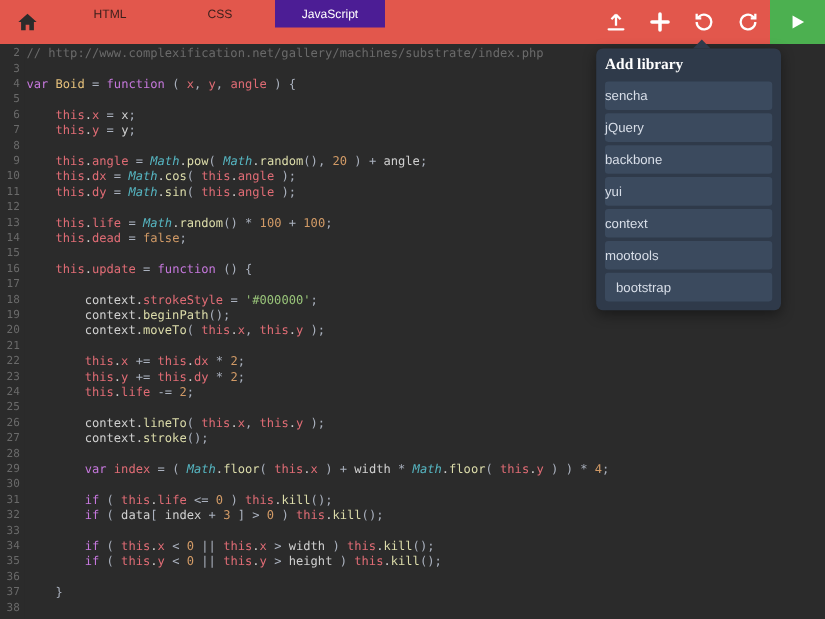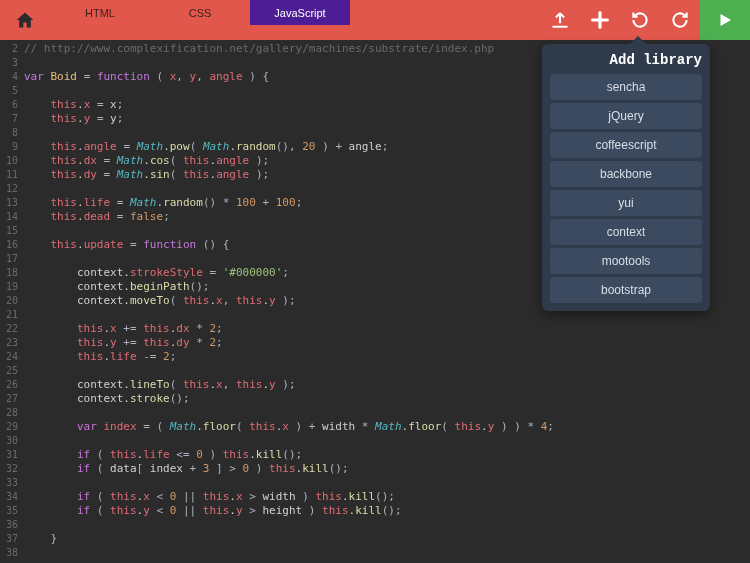--- a/index.html
+++ b/index.html
@@ -121,38 +121,37 @@
   content: '';
   position: absolute;
   top: -8px;
   right: 64px;
   border-left: 8px solid transparent;
   border-right: 8px solid transparent;
   border-bottom: 8px solid #2f3a4a;
 }
 .popover-title {
   color: #fff;
-  text-align: right;
-  font-family: Liberation Mono, monospace;
+  text-align: left;
+  font-family: Liberation Serif, serif;
   font-size: 14px;
   font-weight: bold;
   margin-bottom: 6px;
 }
 .lib-item {
   background: #3b4a5e;
   color: #d8dee8;
   font-family: sans-serif;
   font-size: 12px;
-  text-align: center;
   padding: 6px 0;
   margin-bottom: 3px;
   border-radius: 3px;
   cursor: pointer;
 }
-.lib-item:last-child { margin-bottom: 0; }
+.lib-item:last-child { margin-bottom: 0; padding-left: 10px; }
 svg { display: block; }
 </style>
 </head>
 <body>
 
 <div class="toolbar">
   <div class="home-btn">
     <svg width="20" height="20" viewBox="0 0 24 24" fill="#2b2b2b">
         <path d="M12 3l10 9h-3v9h-5v-6h-4v6H5v-9H2z"></path>
       </svg>
@@ -235,20 +234,19 @@
       <div>38</div>
     </div>
   <div class="code" id="code"><div><span class="c-comment">// http://www.complexification.net/gallery/machines/substrate/index.php</span></div><div>&nbsp;</div><div><span class="c-kw">var</span> <span class="c-class">Boid</span> <span class="c-op">=</span> <span class="c-kw">function</span> <span class="c-paren">(</span> <span class="c-prop">x</span><span class="c-paren">,</span> <span class="c-prop">y</span><span class="c-paren">,</span> <span class="c-prop">angle</span> <span class="c-paren">) {</span></div><div>&nbsp;</div><div>    <span class="c-this">this</span>.<span class="c-prop">x</span> <span class="c-op">=</span> x<span class="c-paren">;</span></div><div>    <span class="c-this">this</span>.<span class="c-prop">y</span> <span class="c-op">=</span> y<span class="c-paren">;</span></div><div>&nbsp;</div><div>    <span class="c-this">this</span>.<span class="c-prop">angle</span> <span class="c-op">=</span> <span class="c-obj">Math</span>.<span class="c-func">pow</span><span class="c-paren">(</span> <span class="c-obj">Math</span>.<span class="c-func">random</span><span class="c-paren">()</span><span class="c-paren">,</span> <span class="c-num">20</span> <span class="c-paren">)</span> <span class="c-op">+</span> angle<span class="c-paren">;</span></div><div>    <span class="c-this">this</span>.<span class="c-prop">dx</span> <span class="c-op">=</span> <span class="c-obj">Math</span>.<span class="c-func">cos</span><span class="c-paren">(</span> <span class="c-this">this</span>.<span class="c-prop">angle</span> <span class="c-paren">);</span></div><div>    <span class="c-this">this</span>.<span class="c-prop">dy</span> <span class="c-op">=</span> <span class="c-obj">Math</span>.<span class="c-func">sin</span><span class="c-paren">(</span> <span class="c-this">this</span>.<span class="c-prop">angle</span> <span class="c-paren">);</span></div><div>&nbsp;</div><div>    <span class="c-this">this</span>.<span class="c-prop">life</span> <span class="c-op">=</span> <span class="c-obj">Math</span>.<span class="c-func">random</span><span class="c-paren">()</span> <span class="c-op">*</span> <span class="c-num">100</span> <span class="c-op">+</span> <span class="c-num">100</span><span class="c-paren">;</span></div><div>    <span class="c-this">this</span>.<span class="c-prop">dead</span> <span class="c-op">=</span> <span class="c-bool">false</span><span class="c-paren">;</span></div><div>&nbsp;</div><div>    <span class="c-this">this</span>.<span class="c-prop">update</span> <span class="c-op">=</span> <span class="c-kw">function</span> <span class="c-paren">() {</span></div><div>&nbsp;</div><div>        context.<span class="c-prop">strokeStyle</span> <span class="c-op">=</span> <span class="c-str">'#000000'</span><span class="c-paren">;</span></div><div>        context.<span class="c-func">beginPath</span><span class="c-paren">();</span></div><div>        context.<span class="c-func">moveTo</span><span class="c-paren">(</span> <span class="c-this">this</span>.<span class="c-prop">x</span><span class="c-paren">,</span> <span class="c-this">this</span>.<span class="c-prop">y</span> <span class="c-paren">);</span></div><div>&nbsp;</div><div>        <span class="c-this">this</span>.<span class="c-prop">x</span> <span class="c-op">+=</span> <span class="c-this">this</span>.<span class="c-prop">dx</span> <span class="c-op">*</span> <span class="c-num">2</span><span class="c-paren">;</span></div><div>        <span class="c-this">this</span>.<span class="c-prop">y</span> <span class="c-op">+=</span> <span class="c-this">this</span>.<span class="c-prop">dy</span> <span class="c-op">*</span> <span class="c-num">2</span><span class="c-paren">;</span></div><div>        <span class="c-this">this</span>.<span class="c-prop">life</span> <span class="c-op">-=</span> <span class="c-num">2</span><span class="c-paren">;</span></div><div>&nbsp;</div><div>        context.<span class="c-func">lineTo</span><span class="c-paren">(</span> <span class="c-this">this</span>.<span class="c-prop">x</span><span class="c-paren">,</span> <span class="c-this">this</span>.<span class="c-prop">y</span> <span class="c-paren">);</span></div><div>        context.<span class="c-func">stroke</span><span class="c-paren">();</span></div><div>&nbsp;</div><div>        <span class="c-kw">var</span> <span class="c-prop">index</span> <span class="c-op">=</span> <span class="c-paren">(</span> <span class="c-obj">Math</span>.<span class="c-func">floor</span><span class="c-paren">(</span> <span class="c-this">this</span>.<span class="c-prop">x</span> <span class="c-paren">)</span> <span class="c-op">+</span> width <span class="c-op">*</span> <span class="c-obj">Math</span>.<span class="c-func">floor</span><span class="c-paren">(</span> <span class="c-this">this</span>.<span class="c-prop">y</span> <span class="c-paren">) )</span> <span class="c-op">*</span> <span class="c-num">4</span><span class="c-paren">;</span></div><div>&nbsp;</div><div>        <span class="c-kw">if</span> <span class="c-paren">(</span> <span class="c-this">this</span>.<span class="c-prop">life</span> <span class="c-op">&lt;=</span> <span class="c-num">0</span> <span class="c-paren">)</span> <span class="c-this">this</span>.<span class="c-func">kill</span><span class="c-paren">();</span></div><div>        <span class="c-kw">if</span> <span class="c-paren">(</span> data<span class="c-paren">[</span> index <span class="c-op">+</span> <span class="c-num">3</span> <span class="c-paren">]</span> <span class="c-op">&gt;</span> <span class="c-num">0</span> <span class="c-paren">)</span> <span class="c-this">this</span>.<span class="c-func">kill</span><span class="c-paren">();</span></div><div>&nbsp;</div><div>        <span class="c-kw">if</span> <span class="c-paren">(</span> <span class="c-this">this</span>.<span class="c-prop">x</span> <span class="c-op">&lt;</span> <span class="c-num">0</span> <span class="c-op">||</span> <span class="c-this">this</span>.<span class="c-prop">x</span> <span class="c-op">&gt;</span> width <span class="c-paren">)</span> <span class="c-this">this</span>.<span class="c-func">kill</span><span class="c-paren">();</span></div><div>        <span class="c-kw">if</span> <span class="c-paren">(</span> <span class="c-this">this</span>.<span class="c-prop">y</span> <span class="c-op">&lt;</span> <span class="c-num">0</span> <span class="c-op">||</span> <span class="c-this">this</span>.<span class="c-prop">y</span> <span class="c-op">&gt;</span> height <span class="c-paren">)</span> <span class="c-this">this</span>.<span class="c-func">kill</span><span class="c-paren">();</span></div><div>&nbsp;</div><div>    <span class="c-paren">}</span></div><div>&nbsp;</div></div>
 </div>
 
 <div class="popover">
   <div class="popover-title">Add library</div>
   <div id="lib-list">
       <div class="lib-item">sencha</div>
       <div class="lib-item">jQuery</div>
-      <div class="lib-item">coffeescript</div>
       <div class="lib-item">backbone</div>
       <div class="lib-item">yui</div>
       <div class="lib-item">context</div>
       <div class="lib-item">mootools</div>
       <div class="lib-item">bootstrap</div>
     </div>
 </div>
 
 </body></html>

